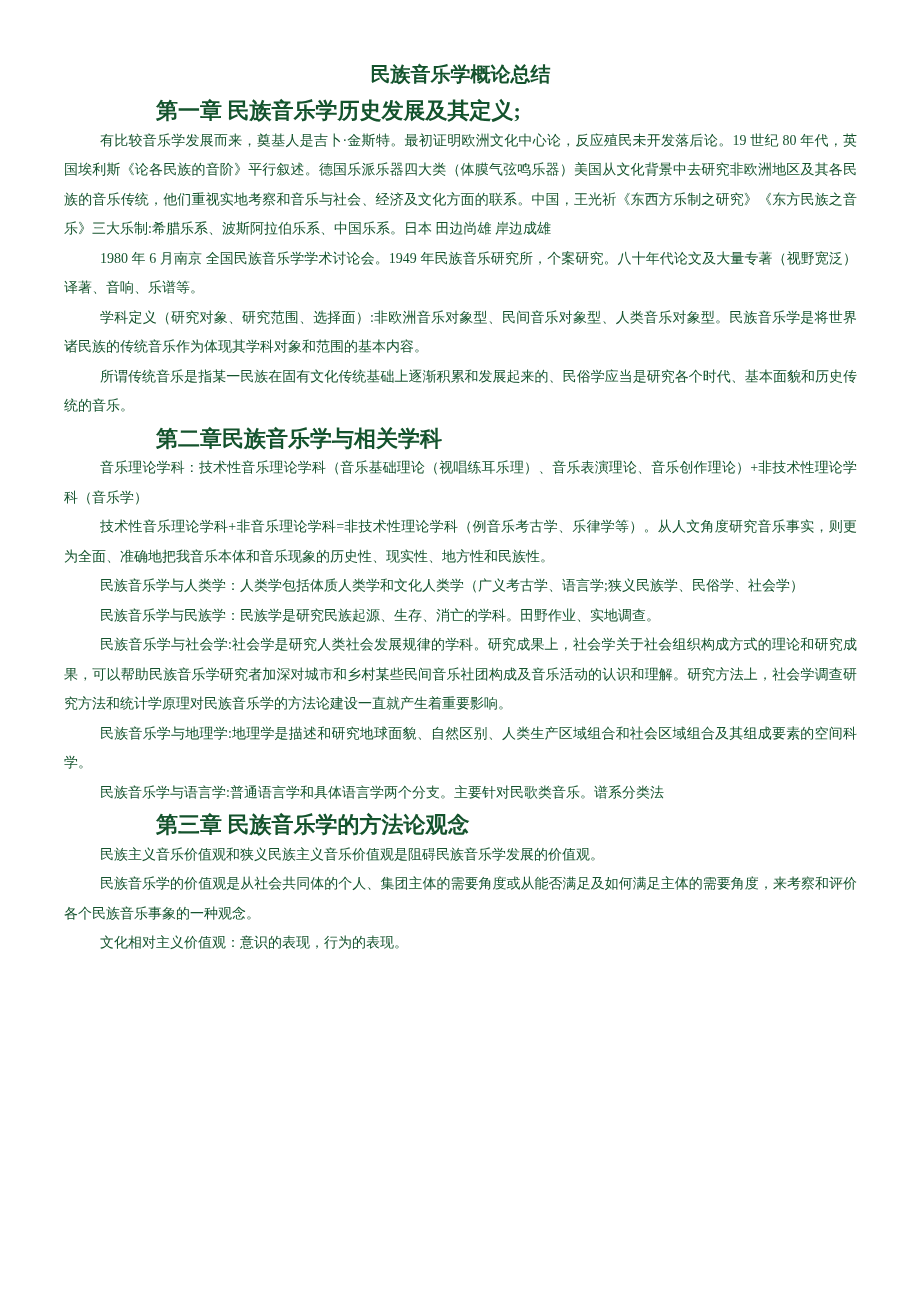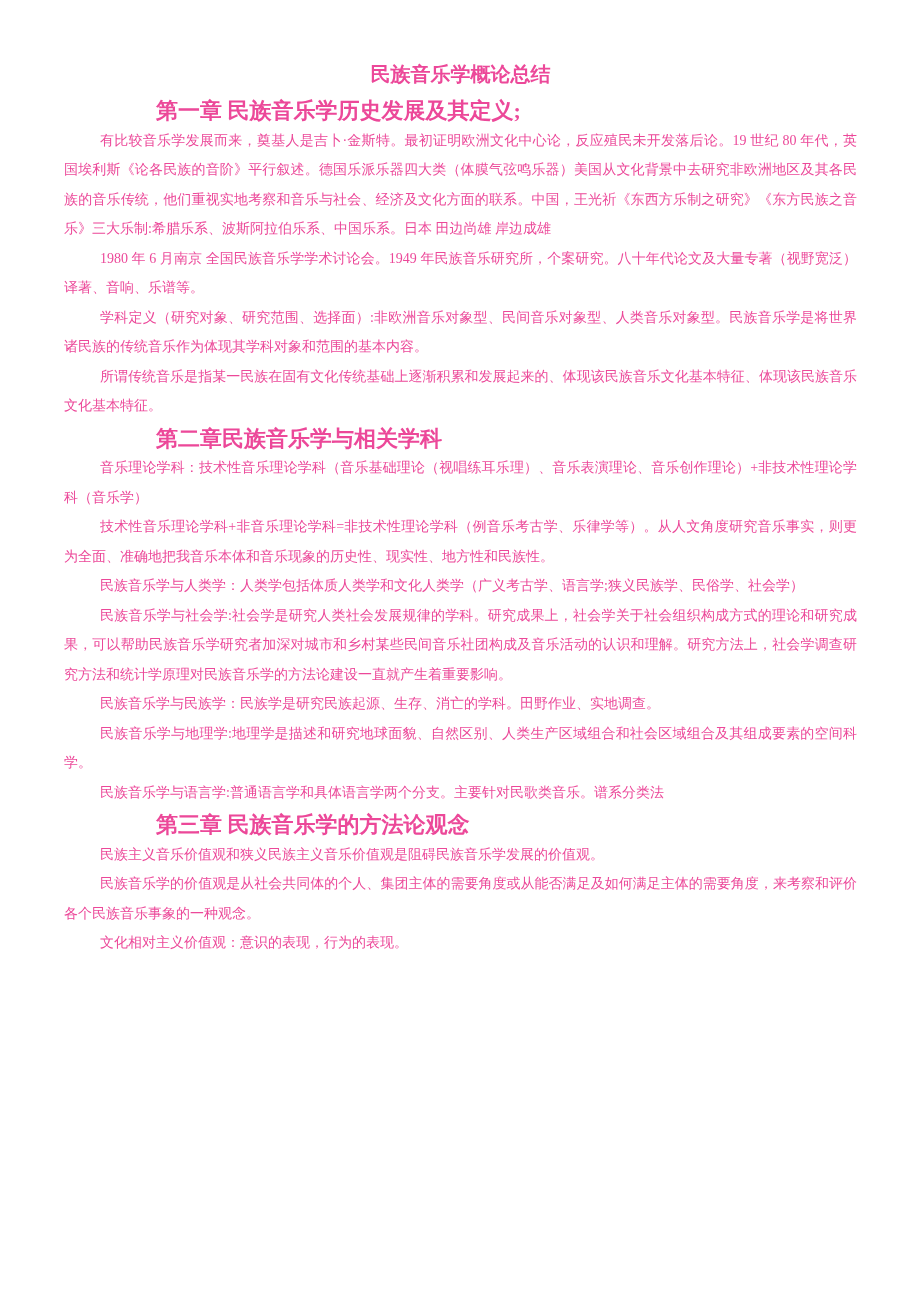--- a/index.html
+++ b/index.html
@@ -6,21 +6,21 @@
   html, body {
     background: #ffffff;
     font-family: "Liberation Serif", "DejaVu Serif", serif;
   }
   .page {
     position: relative;
     width: 920px;
     height: 1302px;
     margin: 0 auto;
     background: #ffffff;
-    color: #ec4899;
+    color: #14532d;
     padding: 58px 63px 0 64px;
     overflow: hidden;
   }
   .doc-title {
     text-align: center;
     font-size: 20px;
     font-weight: bold;
     line-height: 32px;
     margin-bottom: 6px;
   }
@@ -42,27 +42,27 @@
 </head>
 <body>
 
 <div class="page">
   <h1 class="doc-title">民族音乐学概论总结</h1>
   <div class="doc-body">
       <p class="doc-heading">第一章 民族音乐学历史发展及其定义;</p>
       <p class="doc-para">有比较音乐学发展而来，奠基人是吉卜·金斯特。最初证明欧洲文化中心论，反应殖民未开发落后论。19 世纪 80 年代，英国埃利斯《论各民族的音阶》平行叙述。德国乐派乐器四大类（体膜气弦鸣乐器）美国从文化背景中去研究非欧洲地区及其各民族的音乐传统，他们重视实地考察和音乐与社会、经济及文化方面的联系。中国，王光祈《东西方乐制之研究》《东方民族之音乐》三大乐制:希腊乐系、波斯阿拉伯乐系、中国乐系。日本 田边尚雄 岸边成雄</p>
       <p class="doc-para">1980 年 6 月南京 全国民族音乐学学术讨论会。1949 年民族音乐研究所，个案研究。八十年代论文及大量专著（视野宽泛）译著、音响、乐谱等。</p>
       <p class="doc-para">学科定义（研究对象、研究范围、选择面）:非欧洲音乐对象型、民间音乐对象型、人类音乐对象型。民族音乐学是将世界诸民族的传统音乐作为体现其学科对象和范围的基本内容。</p>
-      <p class="doc-para">所谓传统音乐是指某一民族在固有文化传统基础上逐渐积累和发展起来的、体现该民族音乐文化基本特征、体现该民族音乐文化基本特征。</p>
+      <p class="doc-para">所谓传统音乐是指某一民族在固有文化传统基础上逐渐积累和发展起来的、民俗学应当是研究各个时代、基本面貌和历史传统的音乐。</p>
       <p class="doc-heading">第二章民族音乐学与相关学科</p>
       <p class="doc-para">音乐理论学科：技术性音乐理论学科（音乐基础理论（视唱练耳乐理）、音乐表演理论、音乐创作理论）+非技术性理论学科（音乐学）</p>
       <p class="doc-para">技术性音乐理论学科+非音乐理论学科=非技术性理论学科（例音乐考古学、乐律学等）。从人文角度研究音乐事实，则更为全面、准确地把我音乐本体和音乐现象的历史性、现实性、地方性和民族性。</p>
       <p class="doc-para">民族音乐学与人类学：人类学包括体质人类学和文化人类学（广义考古学、语言学;狭义民族学、民俗学、社会学）</p>
+      <p class="doc-para">民族音乐学与民族学：民族学是研究民族起源、生存、消亡的学科。田野作业、实地调查。</p>
       <p class="doc-para">民族音乐学与社会学:社会学是研究人类社会发展规律的学科。研究成果上，社会学关于社会组织构成方式的理论和研究成果，可以帮助民族音乐学研究者加深对城市和乡村某些民间音乐社团构成及音乐活动的认识和理解。研究方法上，社会学调查研究方法和统计学原理对民族音乐学的方法论建设一直就产生着重要影响。</p>
-      <p class="doc-para">民族音乐学与民族学：民族学是研究民族起源、生存、消亡的学科。田野作业、实地调查。</p>
       <p class="doc-para">民族音乐学与地理学:地理学是描述和研究地球面貌、自然区别、人类生产区域组合和社会区域组合及其组成要素的空间科学。</p>
       <p class="doc-para">民族音乐学与语言学:普通语言学和具体语言学两个分支。主要针对民歌类音乐。谱系分类法</p>
       <p class="doc-heading">第三章 民族音乐学的方法论观念</p>
       <p class="doc-para">民族主义音乐价值观和狭义民族主义音乐价值观是阻碍民族音乐学发展的价值观。</p>
       <p class="doc-para">民族音乐学的价值观是从社会共同体的个人、集团主体的需要角度或从能否满足及如何满足主体的需要角度，来考察和评价各个民族音乐事象的一种观念。</p>
       <p class="doc-para">文化相对主义价值观：意识的表现，行为的表现。</p>
     </div>
 </div>
 
 </body></html>

